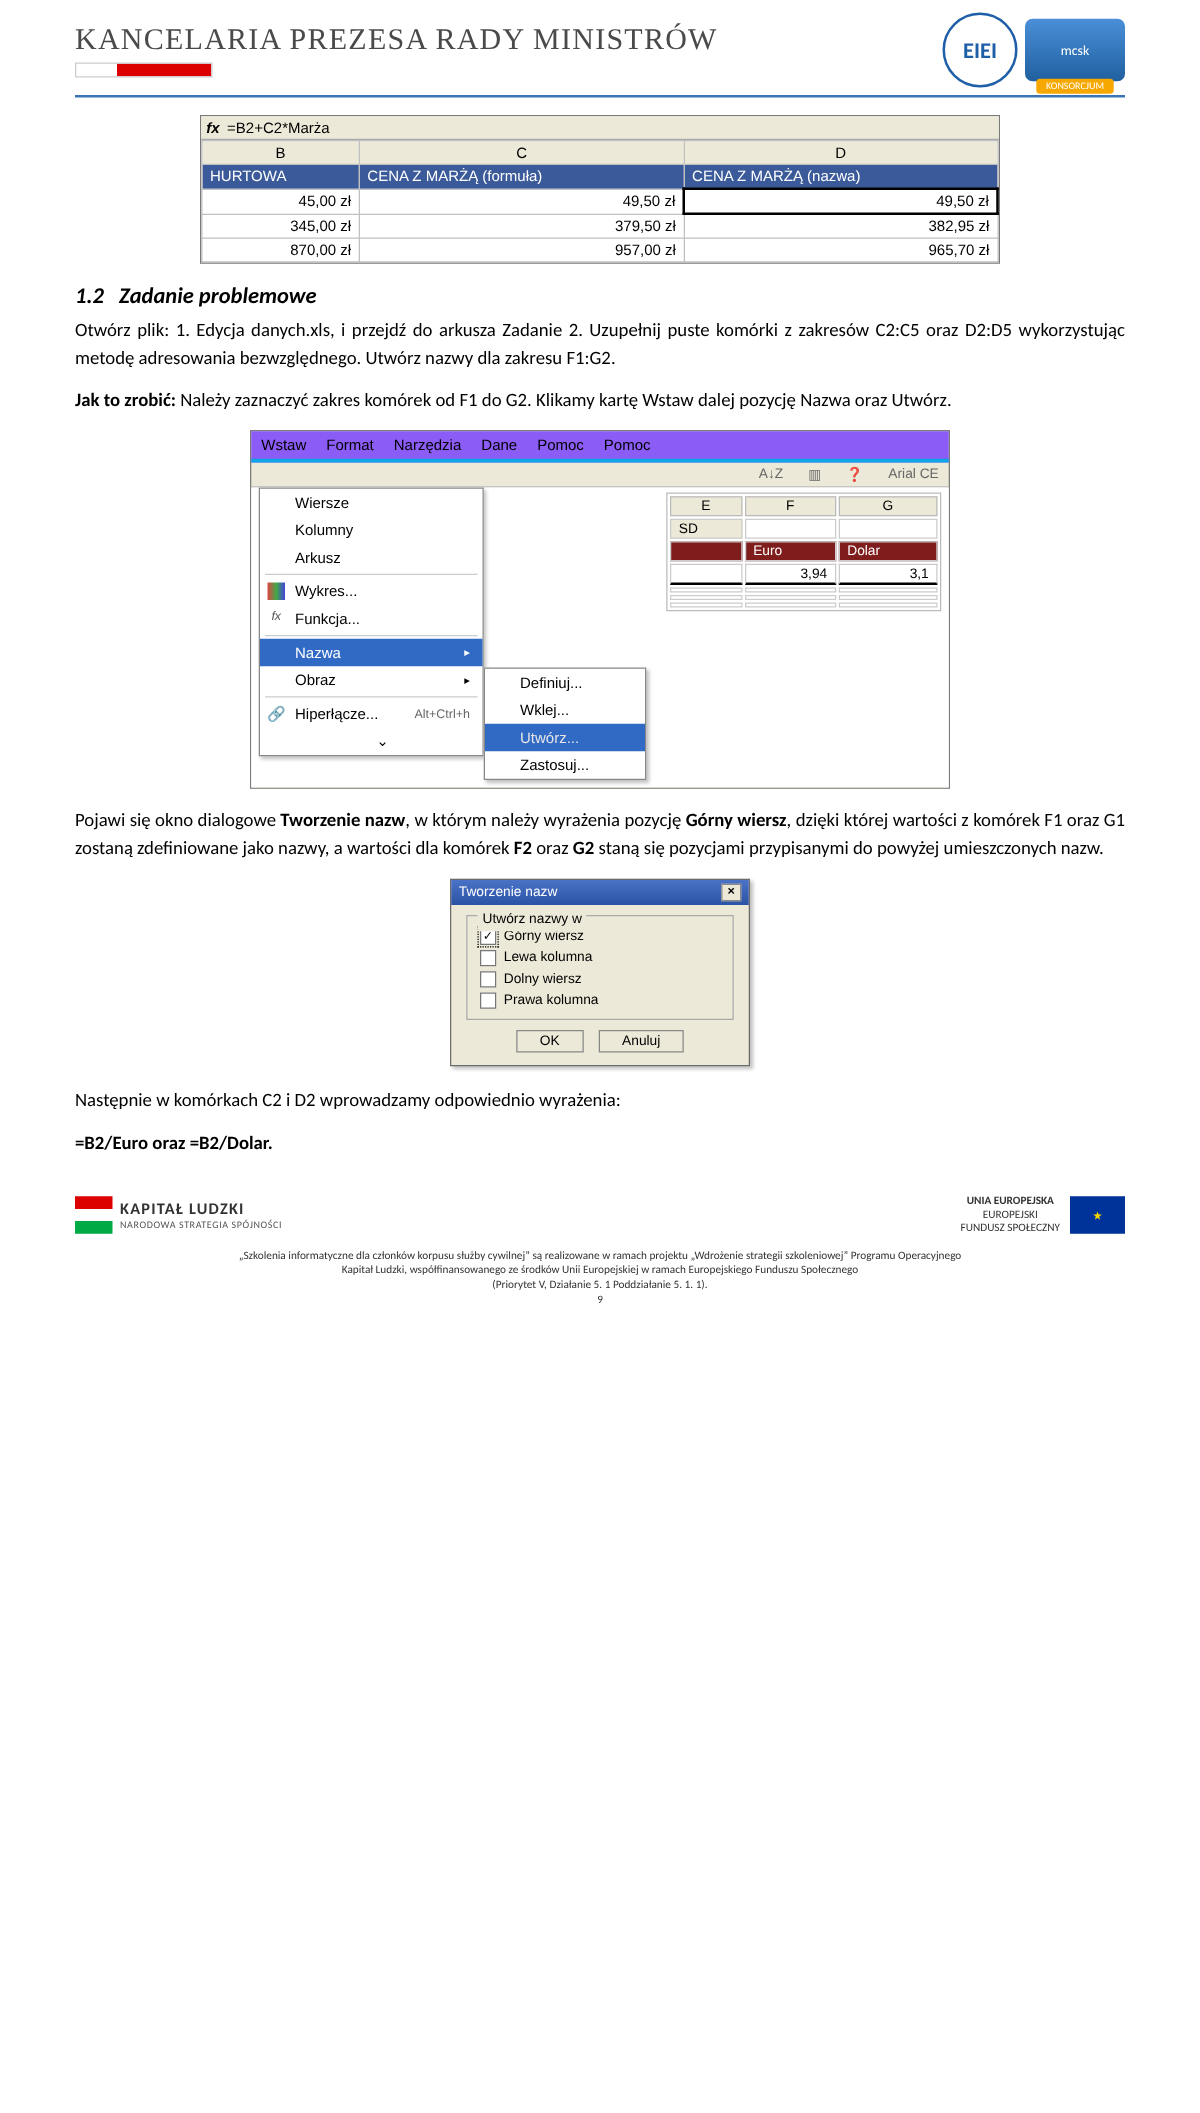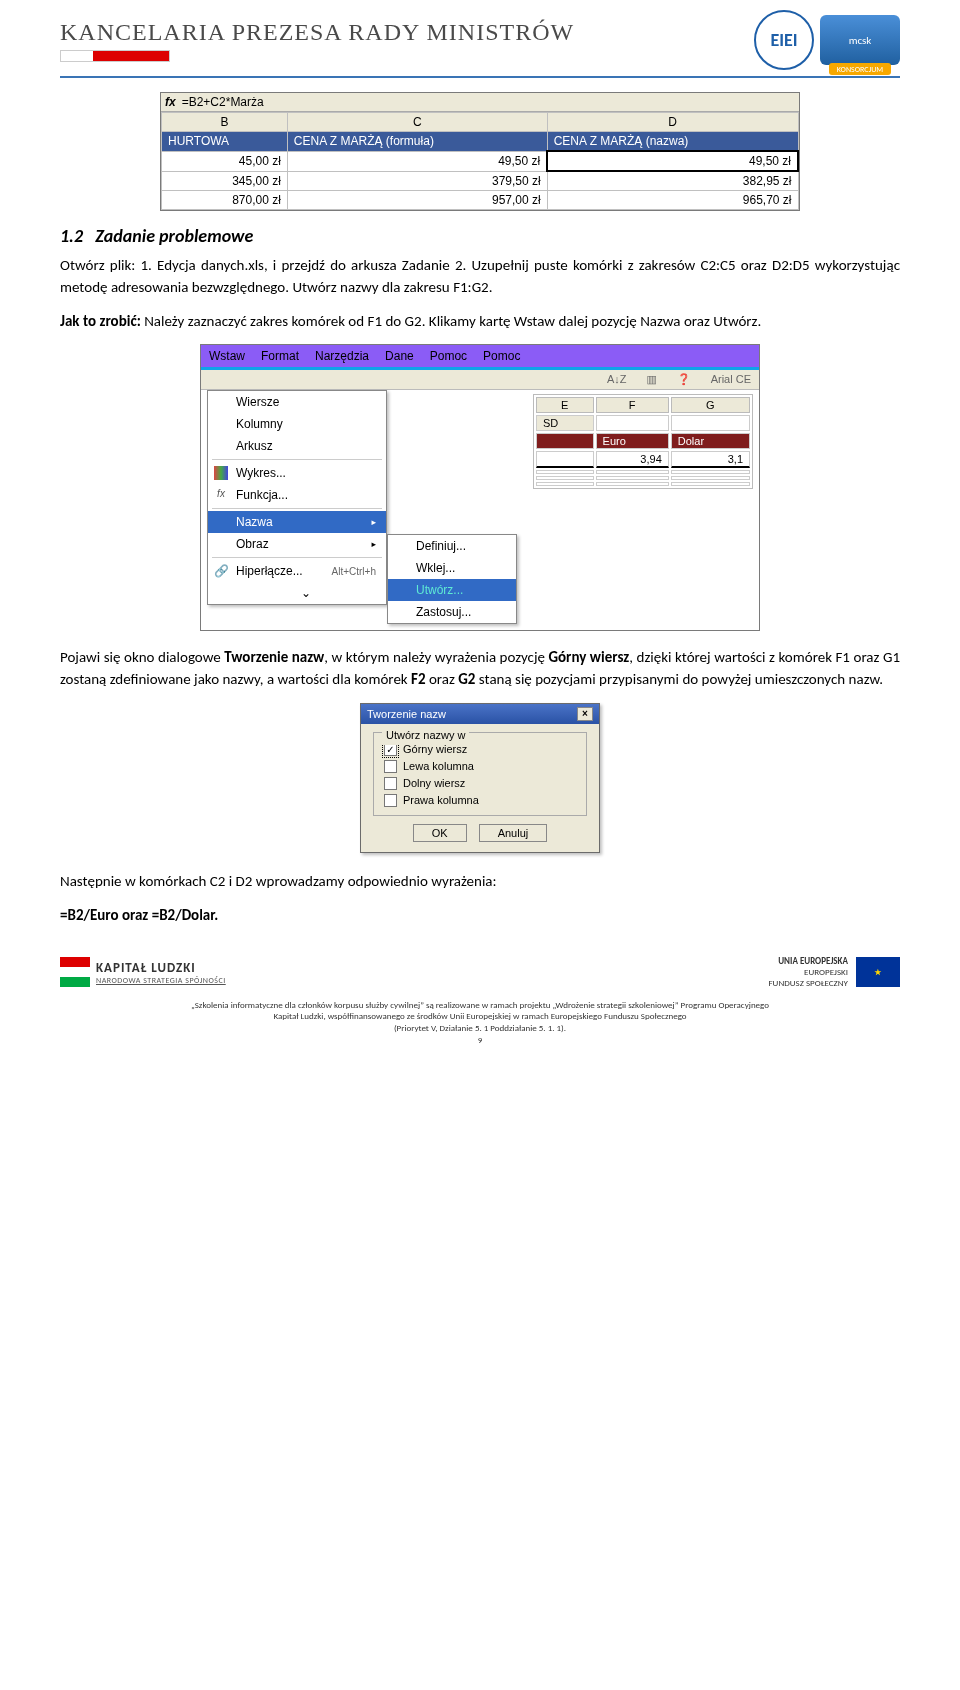--- a/index.html
+++ b/index.html
@@ -35,21 +35,21 @@
   .menu-shot { border: 1px solid #7a7a7a; margin: 0 auto 16px auto; width: 560px; font-family: Tahoma, Arial, sans-serif; font-size: 12px; background: #ece9d8; }
   .menu-bar { display: flex; gap: 16px; padding: 4px 8px; border-bottom: 3px solid #0ea5e9; background: #8b5cf6; }
   .toolbar-strip { padding: 3px 8px; border-bottom: 1px solid #bbb; display: flex; align-items: flex-start; justify-content: flex-end; gap: 20px; color: #666; font-size: 11px; }
   .dd-area { display: flex; position: relative; height: 240px; background: #fff; }
   .dropdown { position: absolute; top: 0; left: 6px; width: 180px; background: #fff; border: 1px solid #888; box-shadow: 2px 2px 3px rgba(0,0,0,.25); }
   .dropdown .item, .submenu .item { padding: 4px 10px 4px 28px; position: relative; display: flex; justify-content: space-between; align-items: center; }
   .dropdown .item.hl { background: #316ac5; color: #fff; }
   .dropdown .sep { height: 1px; background: #ccc; margin: 2px 4px; }
   .dropdown .icon-mini { position: absolute; left: 6px; width: 14px; height: 14px; }
   .submenu { position: absolute; top: 144px; left: 186px; width: 130px; background: #fff; border: 1px solid #888; box-shadow: 2px 2px 3px rgba(0,0,0,.25); }
-  .submenu .item.hl { background: #316ac5; color: #5eead4; }
+  .submenu .item.hl { background: #316ac5; color: #e5e5e5; }
   .sheet-cols { position: absolute; right: 6px; top: 4px; width: 220px; border: 1px solid #bbb; }
   .sheet-cols th { background: #ece9d8; border: 1px solid #bbb; font-weight: normal; padding: 1px 4px; font-size: 11px; }
   .sheet-cols td { border: 1px solid #ccc; padding: 1px 6px; text-align: right; font-size: 11px; }
   .sheet-cols .grn td { background: #7f1d1d; color: #fff; }
   .sheet-cols .sel td { border-bottom: 2px solid #000; }
 
   
   .dialog-shot { width: 240px; margin: 0 auto 18px auto; border: 1px solid #6b6b6b; background: #ece9d8; font-family: Tahoma, Arial, sans-serif; font-size: 11px; box-shadow: 2px 2px 3px rgba(0,0,0,.25); }
   .dlg-title { background: linear-gradient(#4a73c7, #2a52a5); color: #fff; padding: 3px 6px; display: flex; justify-content: space-between; align-items: center; }
   .dlg-close { background: #ece9d8; color: #000; width: 16px; height: 14px; text-align: center; line-height: 12px; border: 1px solid #888; font-weight: bold; font-size: 10px; }
@@ -61,22 +61,22 @@
   .chk.on::after { content: "✓"; color: #000; }
   .chk.focus { outline: 1px dotted #000; outline-offset: 1px; }
   .btn-row { display: flex; gap: 12px; justify-content: center; }
   .winbtn { background: #ece9d8; border: 1px solid #888; padding: 2px 18px; font-size: 11px; }
 
   
   .footer-logos { display: flex; justify-content: space-between; align-items: center; margin-top: 30px; }
   .kl-logo { display: flex; align-items: center; gap: 6px; }
   .kl-box { width: 30px; height: 30px; background: linear-gradient(to bottom, #d00 33%, #fff 33%, #fff 66%, #0a4 66%); }
   .kl-text { font-size: 13px; font-weight: bold; letter-spacing: 1px; color: #333; }
-  .kl-sub { font-size: 8px; color: #555; letter-spacing: .5px; text-decoration: underline; }
-  .ue-logo { display: flex; align-items: center; gap: 8px; text-align: right; }
+  .kl-sub { font-size: 8px; color: #555; letter-spacing: .5px; }
+  .ue-logo { display: flex; align-items: center; gap: 8px; text-align: center; }
   .ue-text { font-size: 9px; color: #333; line-height: 1.2; }
   .ue-flag { width: 44px; height: 30px; background: #003399; display: flex; align-items: center; justify-content: center; color: gold; font-size: 18px; }
 
   .footer-text { font-size: 9px; color: #333; text-align: center; margin-top: 10px; line-height: 1.3; }
 
   .arrow::after { content: "▸"; font-size: 9px; color: inherit; margin-left: 6px; }
 </style>
 </head>
 <body>
 

